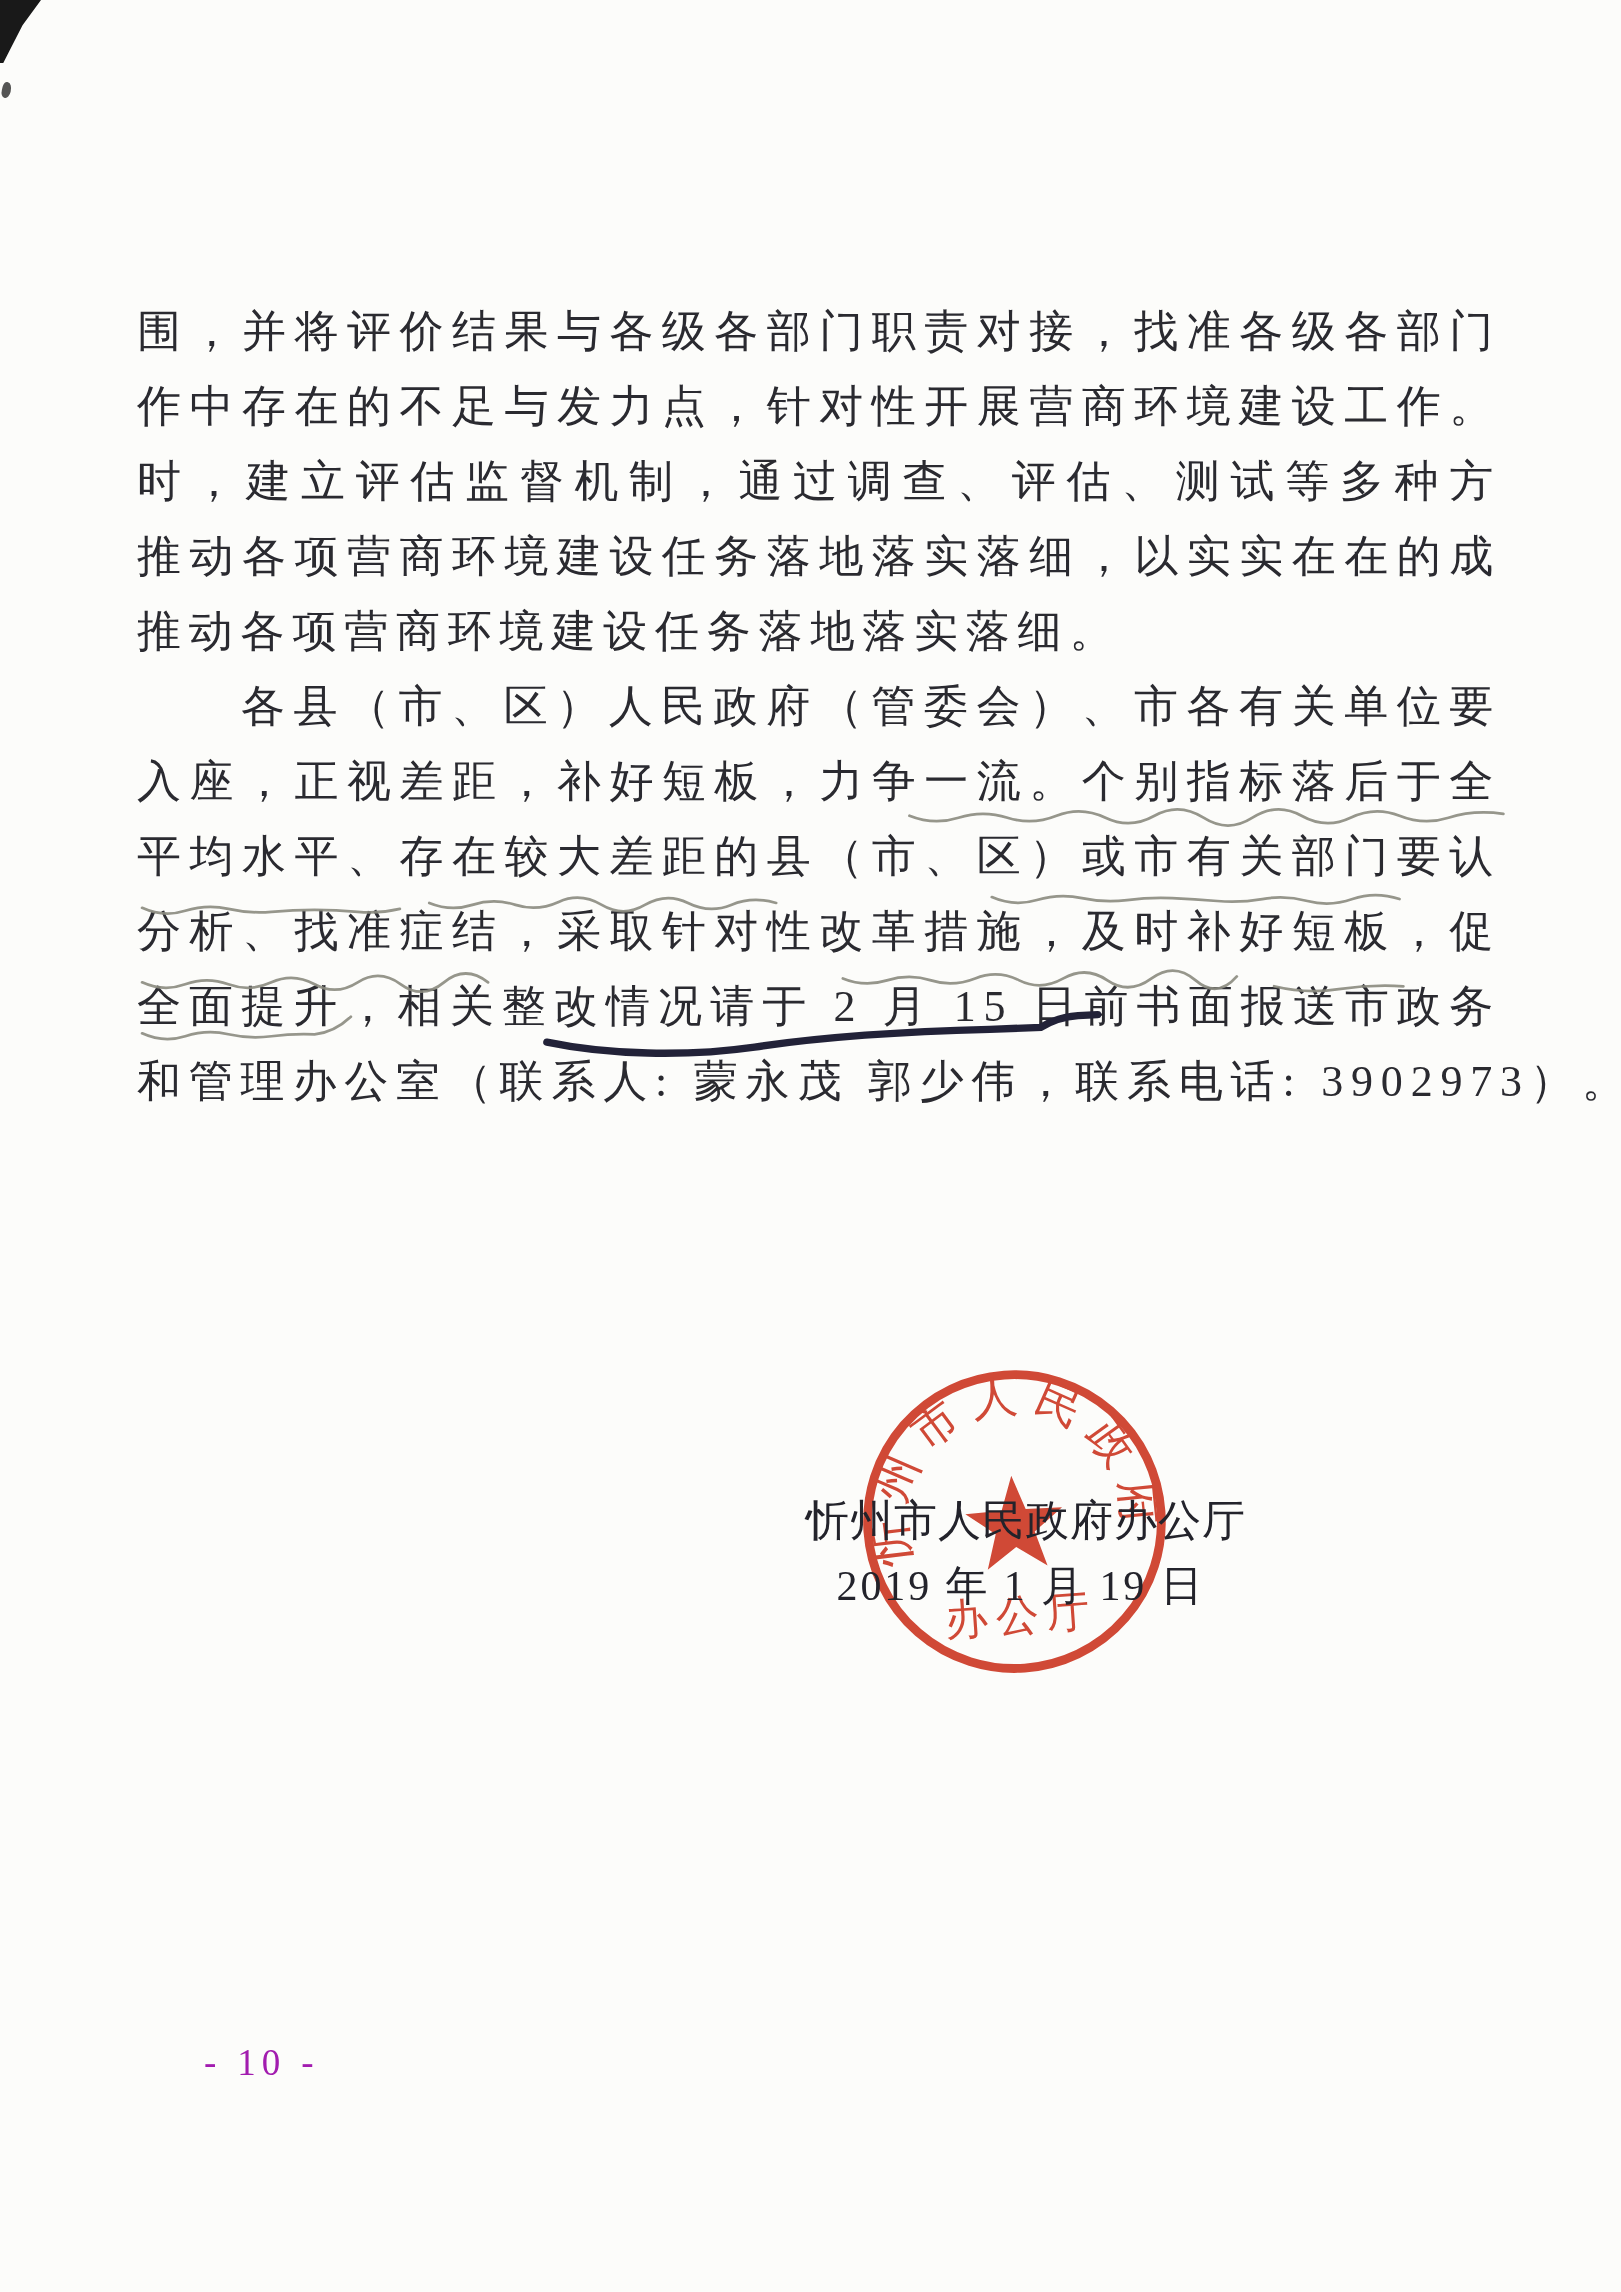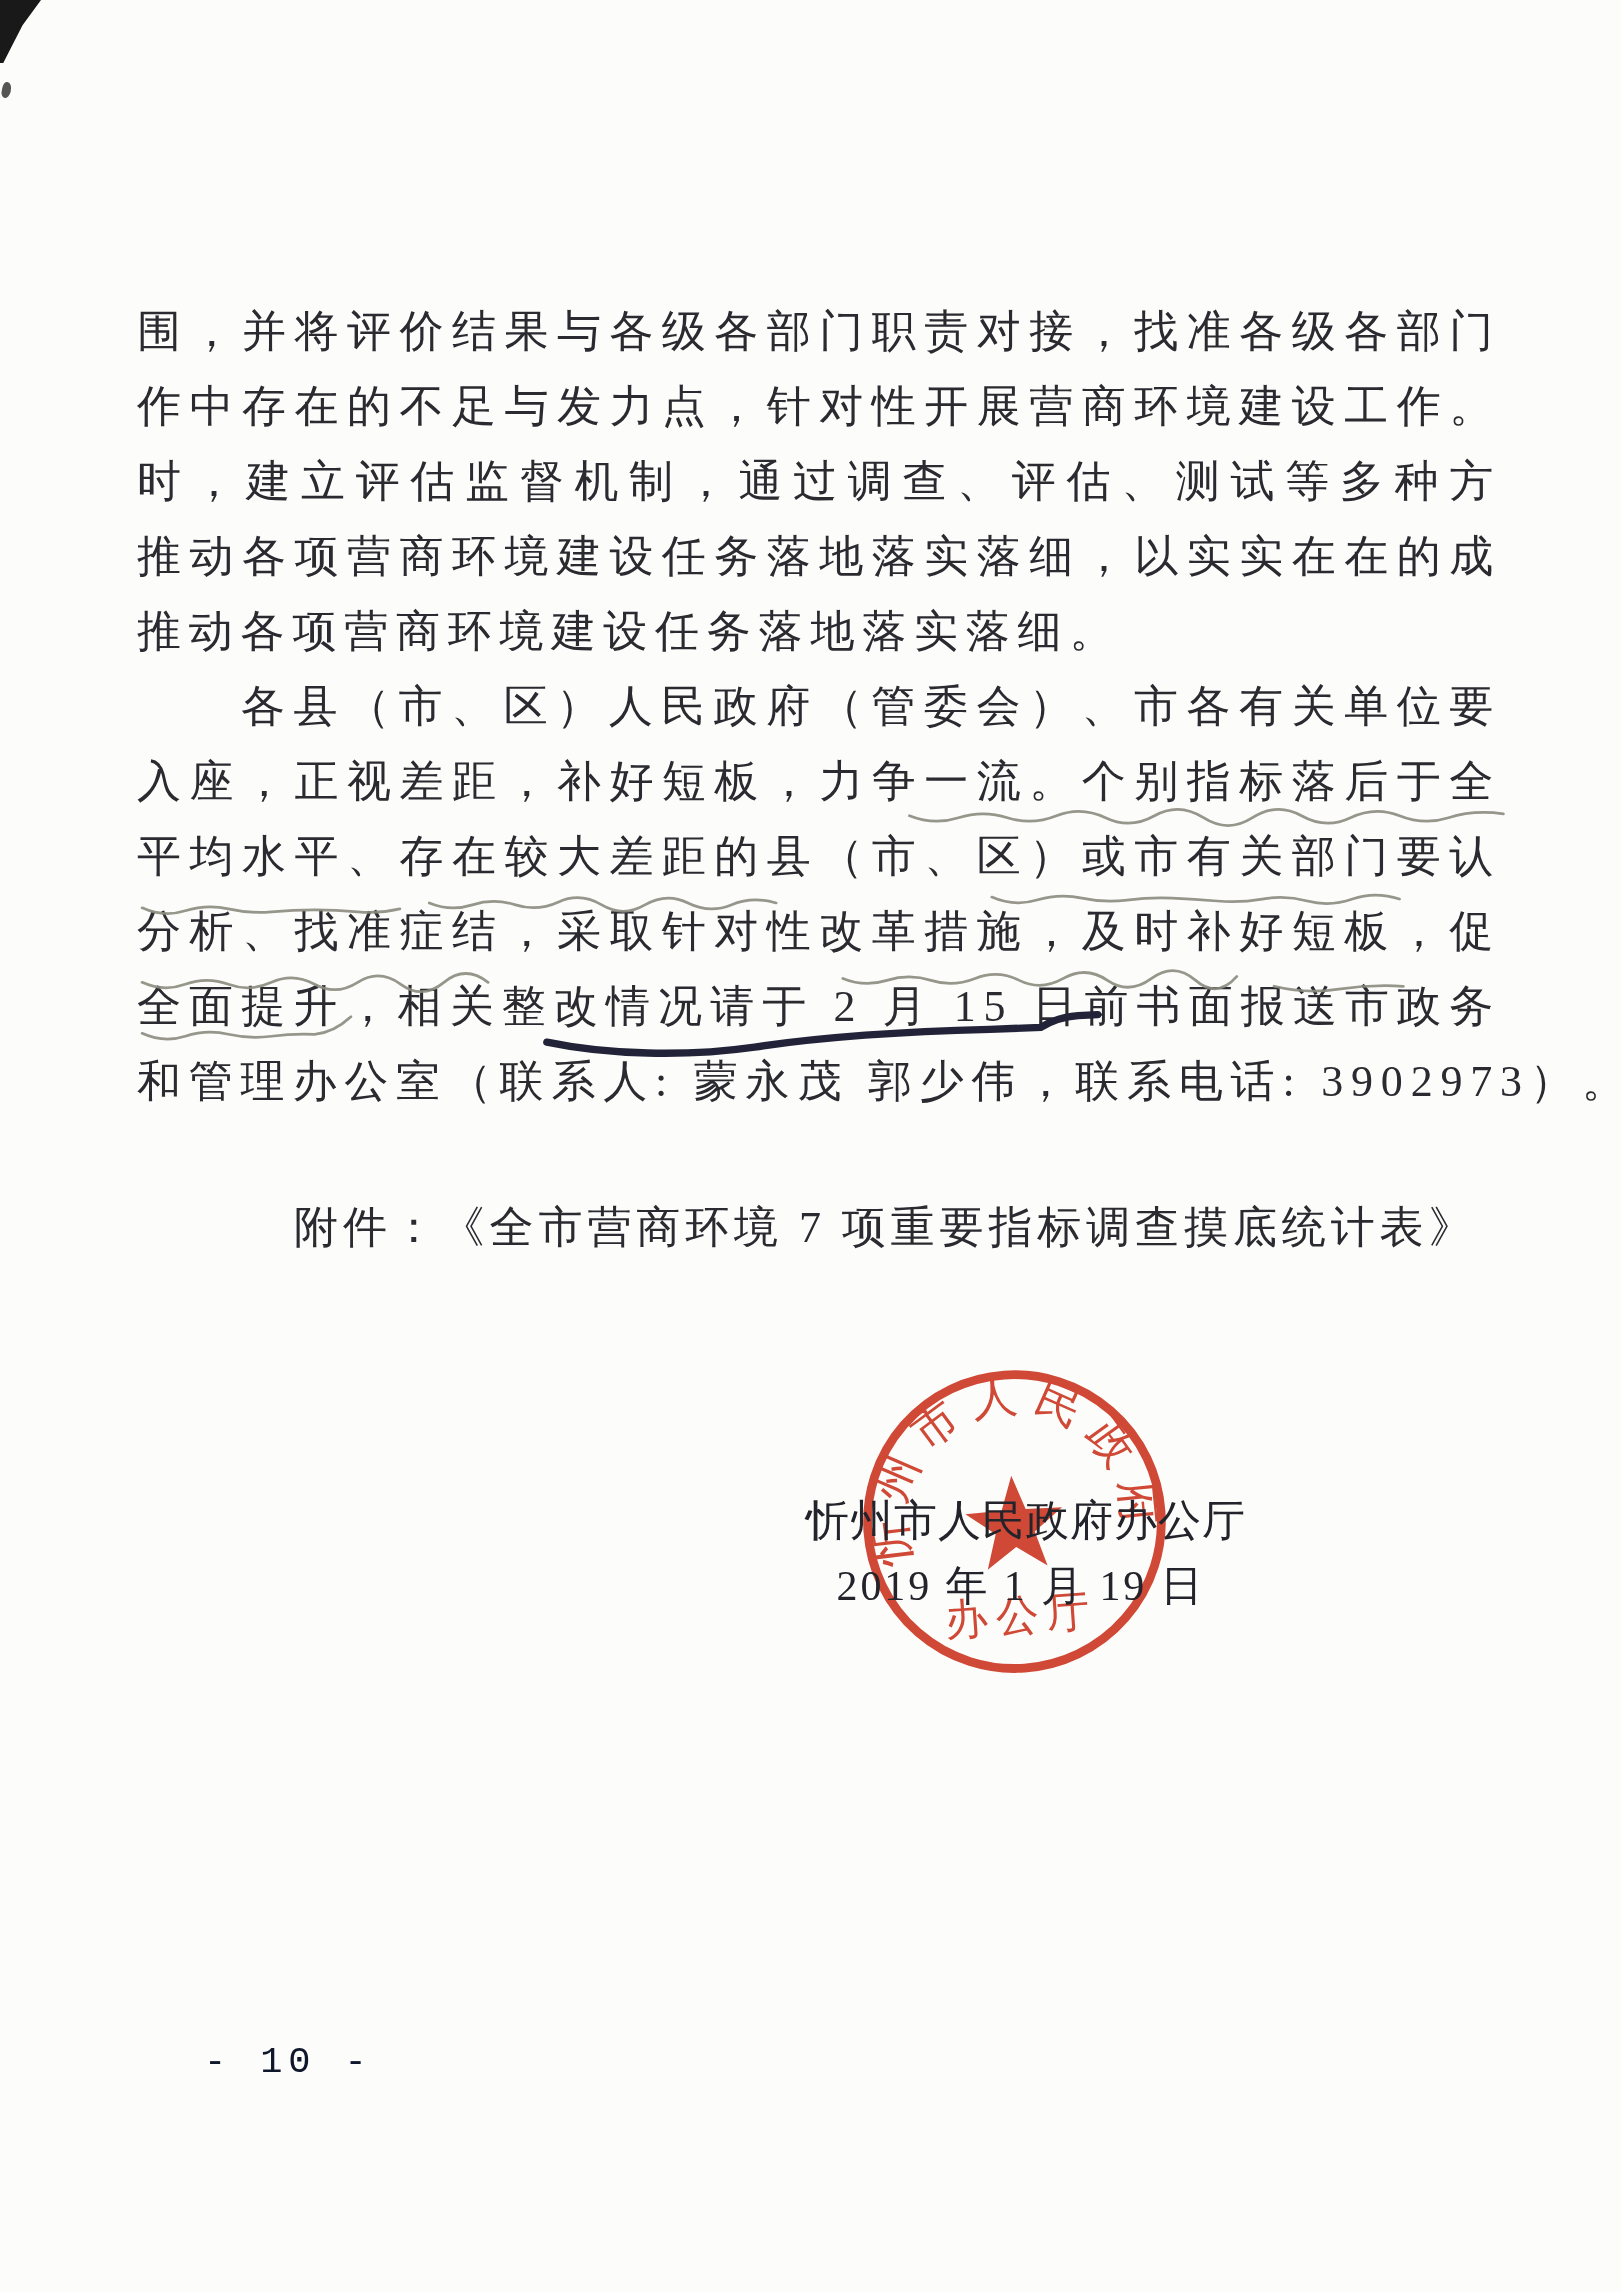--- a/index.html
+++ b/index.html
@@ -30,21 +30,21 @@
   .sig-issuer{
     position:absolute;left:806px;top:1492px;width:441px;
     font-size:43px;letter-spacing:1px;color:#23232b;text-align:left;white-space:nowrap;z-index:6;
   }
   .sig-date{
     position:absolute;left:835px;top:1558px;width:372px;
     font-size:42px;letter-spacing:2.9px;color:#23232b;text-align:center;white-space:nowrap;z-index:6;
   }
   .pagenum{
     position:absolute;left:204px;top:2041px;
-    font-size:37px;letter-spacing:5.9px;color:#0f172a;white-space:nowrap;font-family:Liberation Mono, monospace;
+    font-size:37px;letter-spacing:5.9px;color:#a21caf;white-space:nowrap;
   }
   .seal{
     position:absolute;left:851px;top:1358px;width:329px;height:329px;
     z-index:4;opacity:.92;mix-blend-mode:multiply;
     transform:rotate(-4deg);
   }
   .marks{
     position:absolute;left:0;top:0;width:1621px;height:2293px;z-index:5;pointer-events:none;
   }
   .corner-blob{
@@ -72,21 +72,20 @@
     <div class="line full">推动各项营商环境建设任务落地落实落细，以实实在在的成效</div>
     <div class="line">推动各项营商环境建设任务落地落实落细。</div>
     <div class="line full indent2">各县（市、区）人民政府（管委会）、市各有关单位要对号</div>
     <div class="line full">入座，正视差距，补好短板，力争一流。个别指标落后于全市</div>
     <div class="line full">平均水平、存在较大差距的县（市、区）或市有关部门要认真</div>
     <div class="line full">分析、找准症结，采取针对性改革措施，及时补好短板，促进</div>
     <div class="line full">全面提升，相关整改情况请于 2 月 15 日前书面报送市政务改革</div>
     <div class="line">和管理办公室（联系人: 蒙永茂 郭少伟，联系电话: 3902973）。</div>
   </div>
 
-  <div class="attachment">附件：《全市营商环境 7 项重要指标调查摸底统计表》</div>
 
   <svg class="seal" viewBox="0 0 336 336">
     <circle cx="167" cy="167" r="150" fill="none" stroke-width="9" stroke="#cf3a26"></circle>
     <defs>
       <path id="sealArc" d="M 61.8,205.3 A 112,112 0 1 1 272.2,205.3" fill="none"></path>
     </defs>
     <text font-size="46" letter-spacing="13" font-family="Liberation Serif, DejaVu Serif, serif" fill="#cf3a26">
       <textPath href="#sealArc" startOffset="4">忻州市人民政府</textPath>
     </text>
     <polygon points="167,120 179.3,155 216.5,155.9 187,178.5 197.6,214.1 167,193 136.4,214.1 147,178.5 117.5,155.9 154.7,155" fill="#cf3a26"></polygon>

